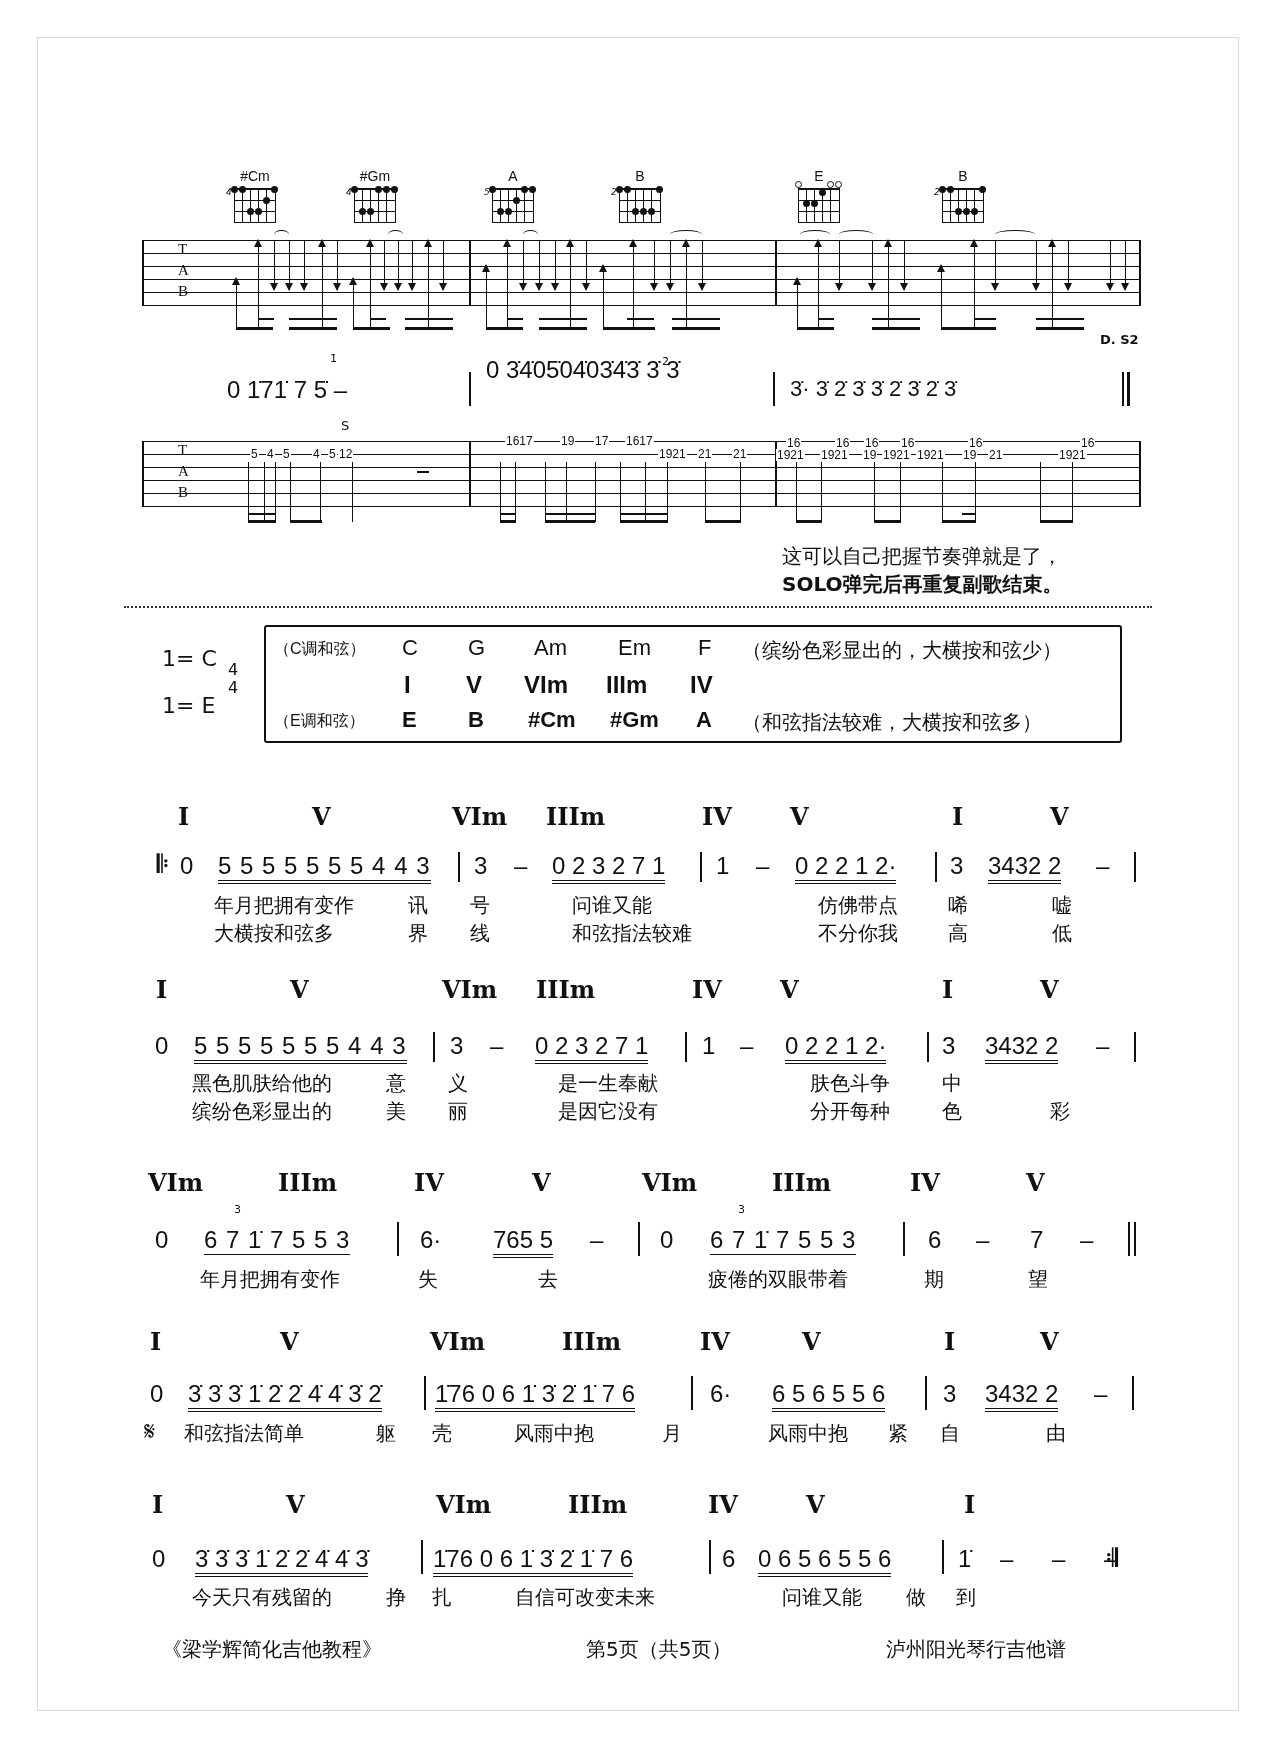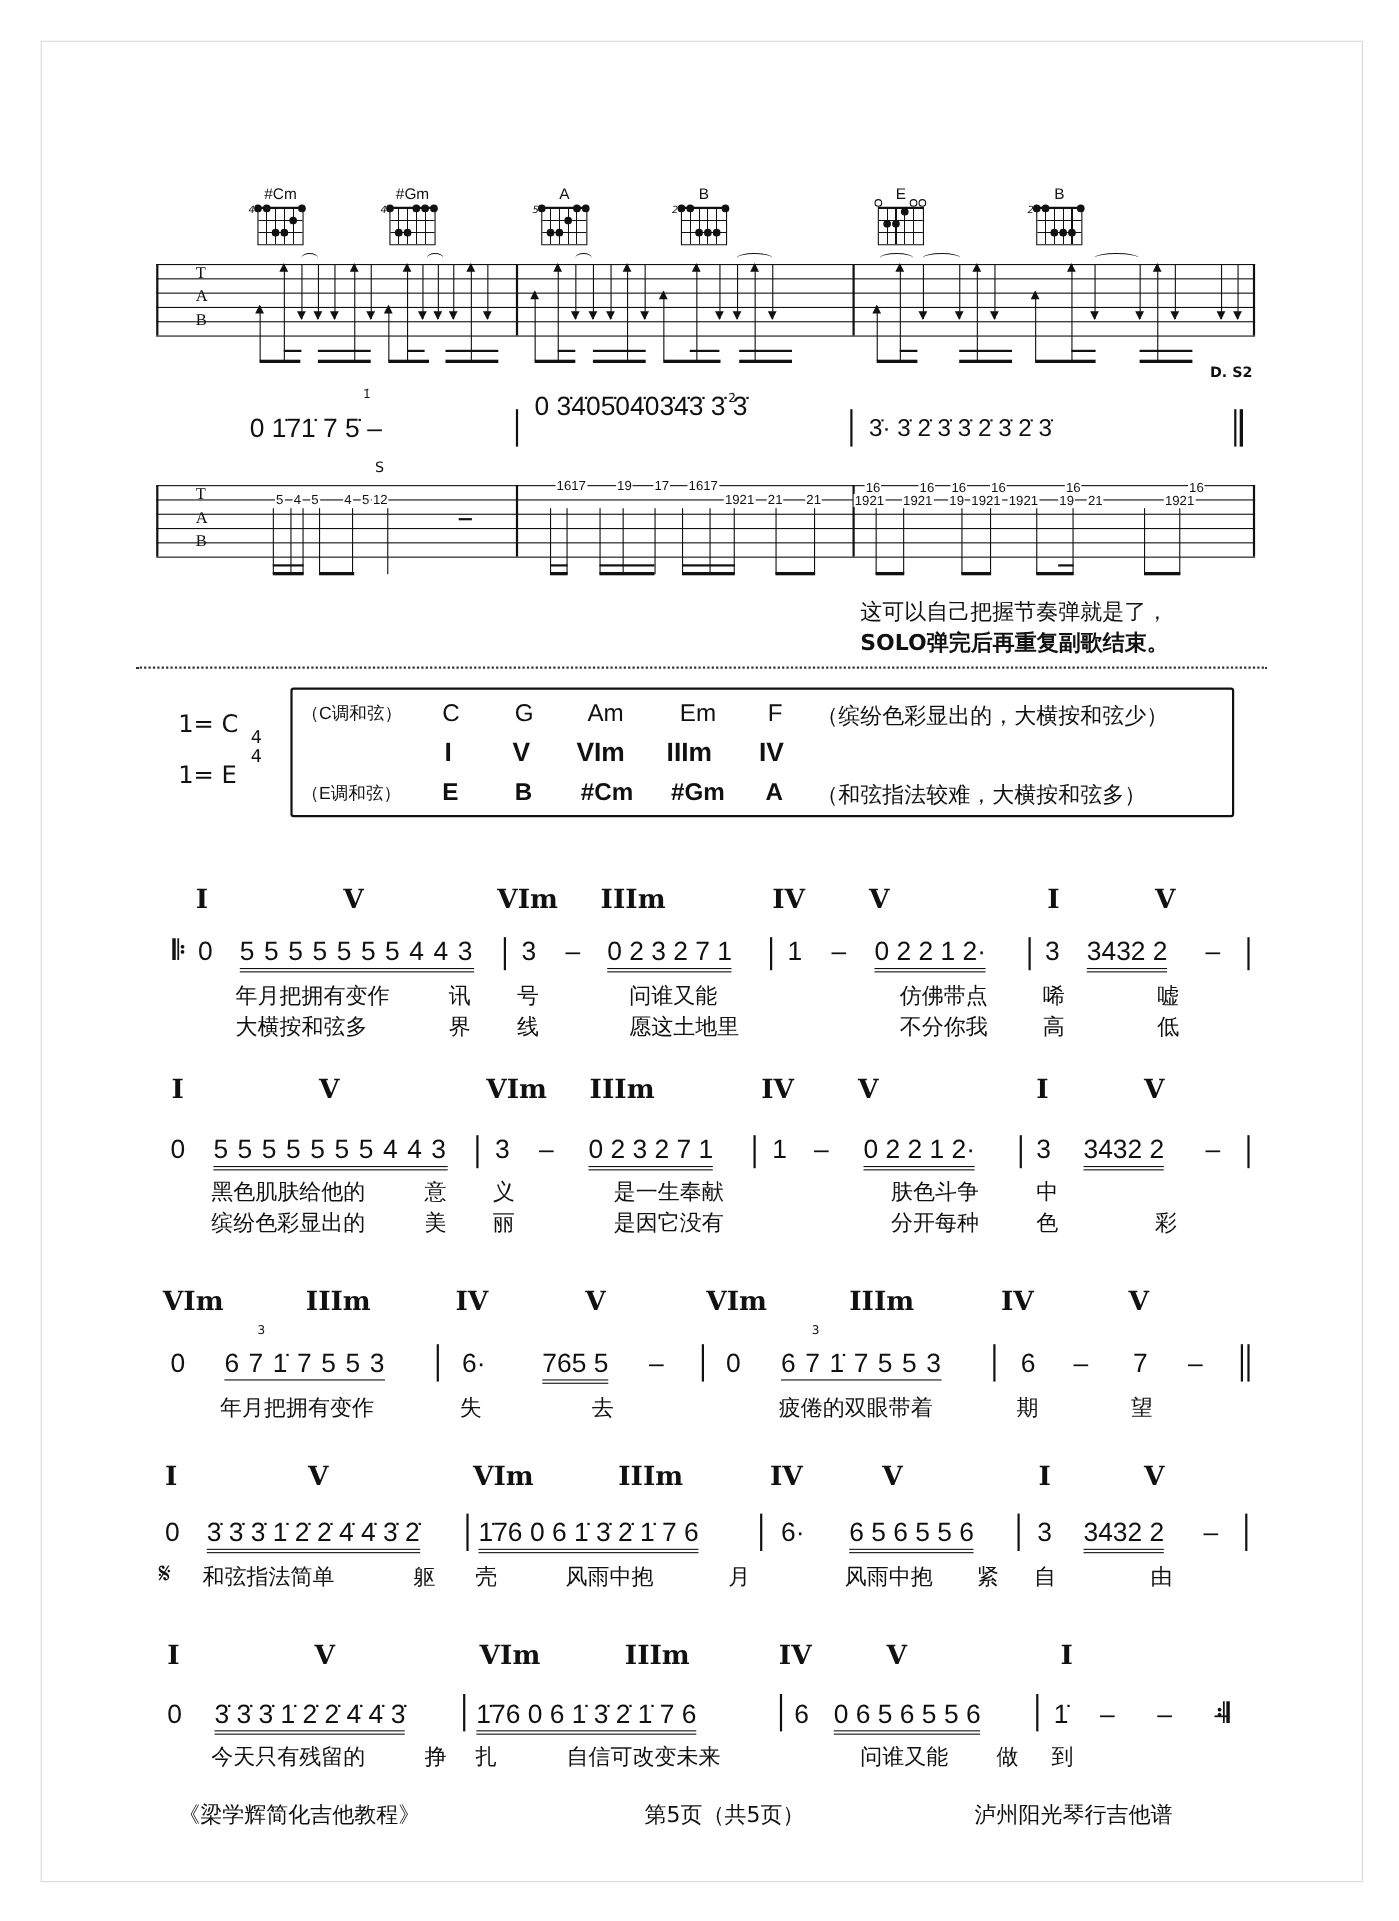--- a/index.html
+++ b/index.html
@@ -389,21 +389,21 @@
     <span class="abs" style="left:470px;top:892px;">号</span>
     <span class="abs" style="left:572px;top:892px;">问谁又能</span>
     <span class="abs" style="left:818px;top:892px;">仿佛带点</span>
     <span class="abs" style="left:948px;top:892px;">唏</span>
     <span class="abs" style="left:1052px;top:892px;">嘘</span>
   </div>
   <div class="lyric">
     <span class="abs" style="left:214px;top:920px;">大横按和弦多</span>
     <span class="abs" style="left:408px;top:920px;">界</span>
     <span class="abs" style="left:470px;top:920px;">线</span>
-    <span class="abs" style="left:572px;top:920px;">愿这土地里</span>
+    <span class="abs" style="left:572px;top:920px;">和弦指法较难</span>
     <span class="abs" style="left:818px;top:920px;">不分你我</span>
     <span class="abs" style="left:948px;top:920px;">高</span>
     <span class="abs" style="left:1052px;top:920px;">低</span>
   </div>
 </div>
 
 <div>
   <div>
     <span class="abs roman" style="left:156px;top:975px;">I</span>
     <span class="abs roman" style="left:290px;top:975px;">V</span>

